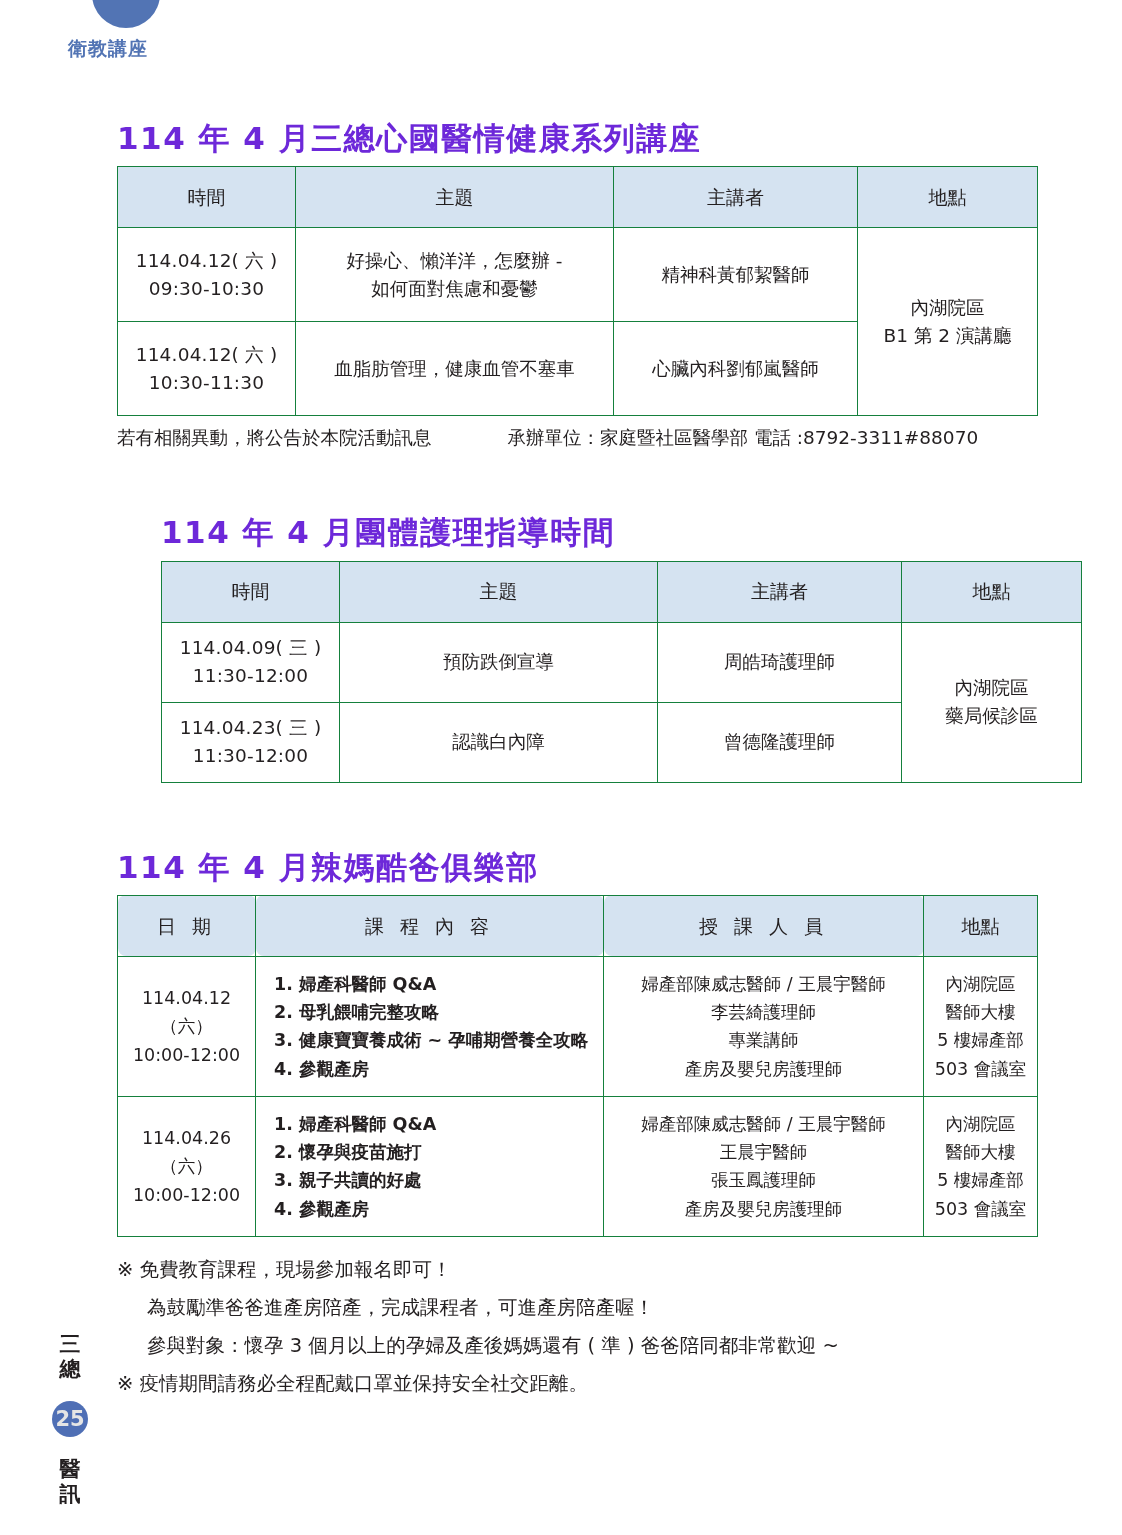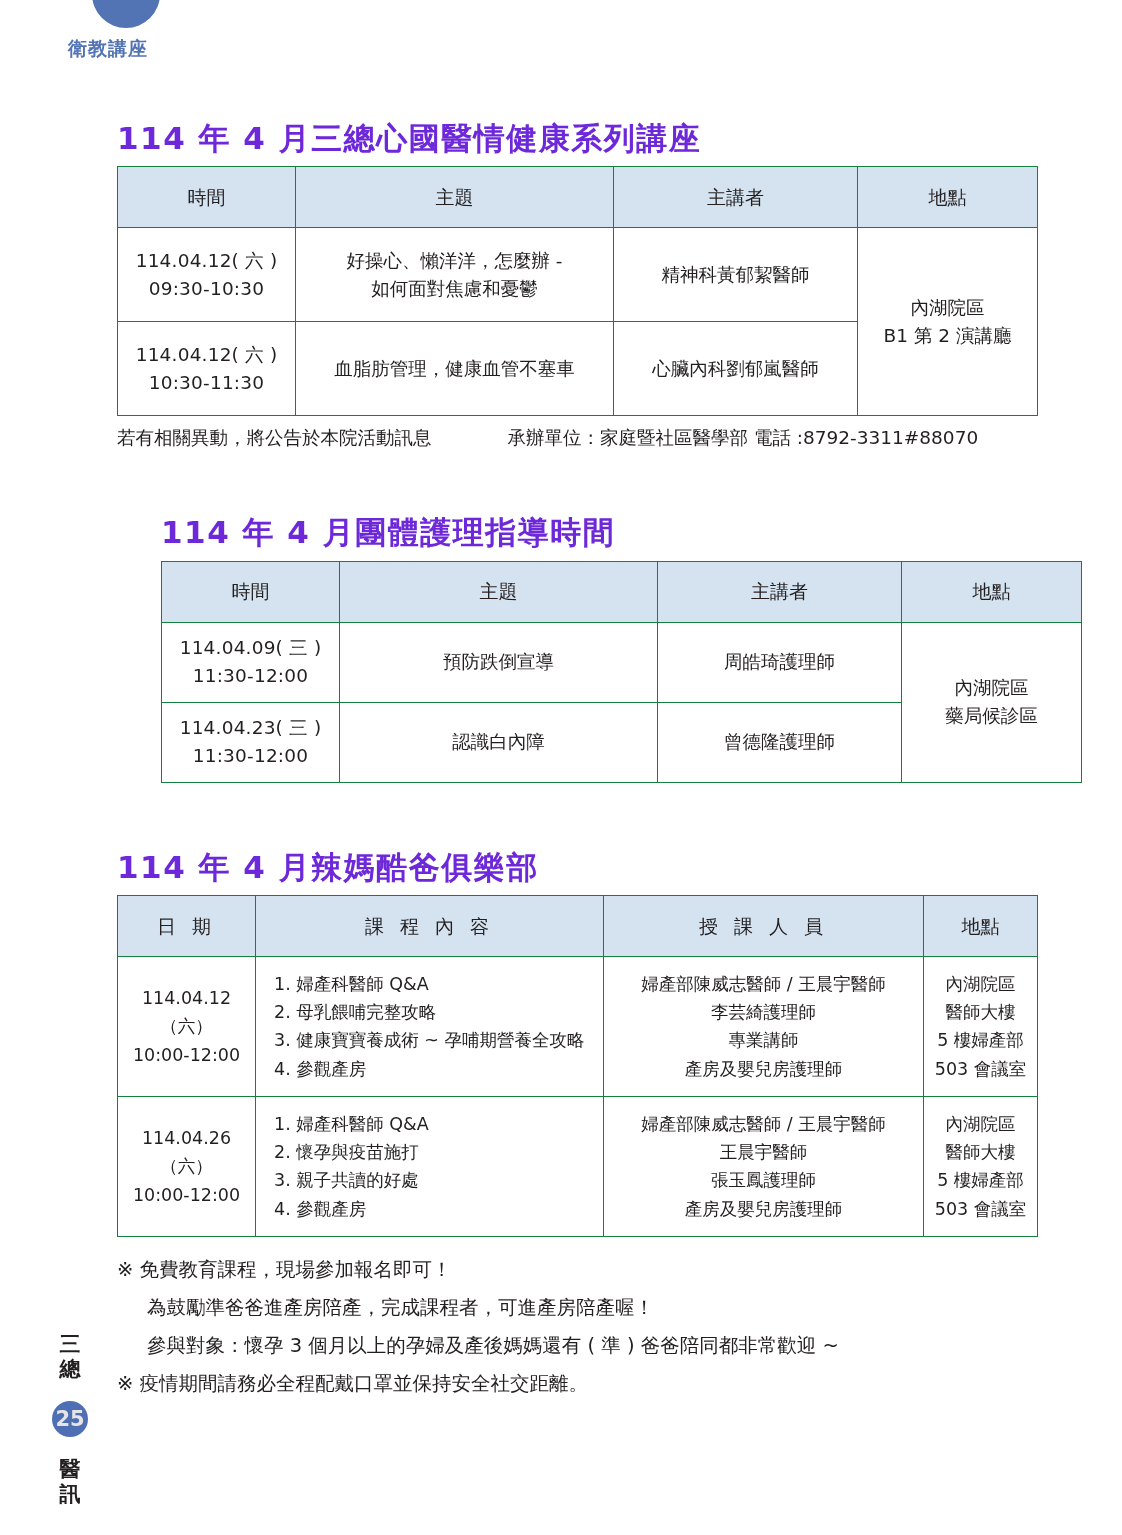--- a/index.html
+++ b/index.html
@@ -122,23 +122,23 @@
   }
   .t3 td.date-cell {
     font-size: 17.5px;
     line-height: 1.62;
   }
   .course-list {
     margin: 0;
     padding: 0;
     list-style: none;
   }
-  .course-list li { white-space: nowrap; }
-
-  .spaced-head { letter-spacing: 5px; }
+  .course-list li { white-space: nowrap; font-weight: bold; }
+
+  .spaced-head { letter-spacing: 5px; border-radius: 8px; }
 
   
   .note-row {
     margin-top: 9px;
     font-size: 18.5px;
     display: flex;
     white-space: nowrap;
   }
   .note-row .left { margin-right: 76px; }
 

